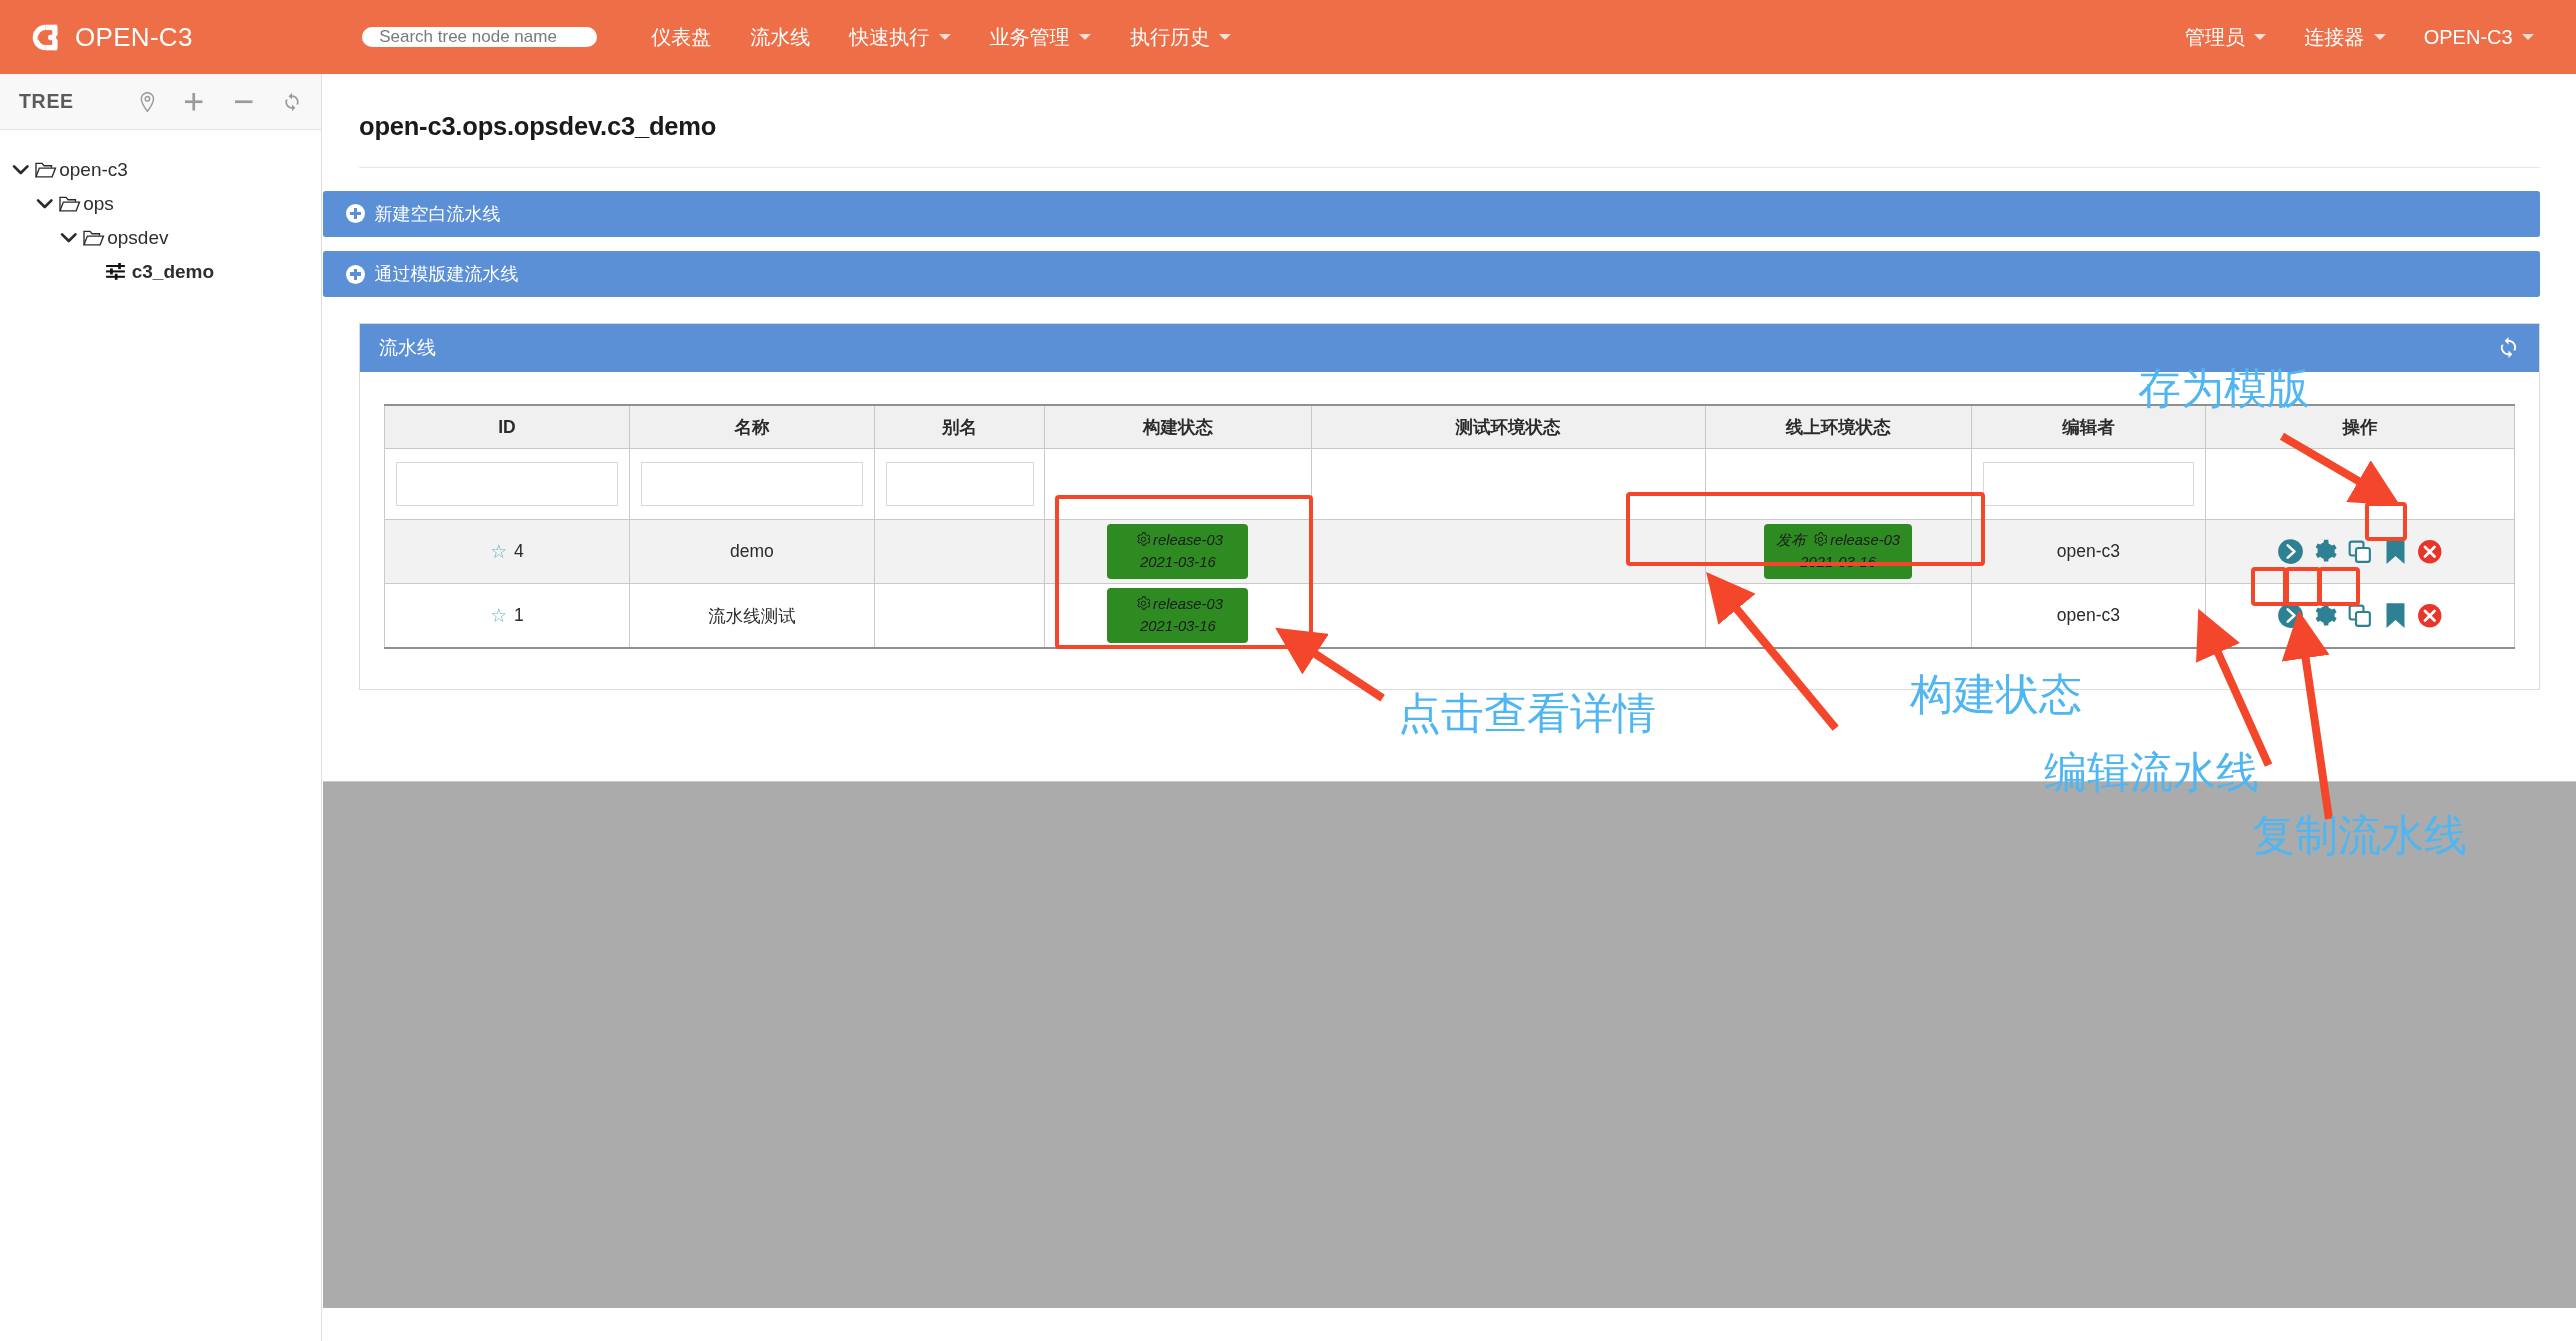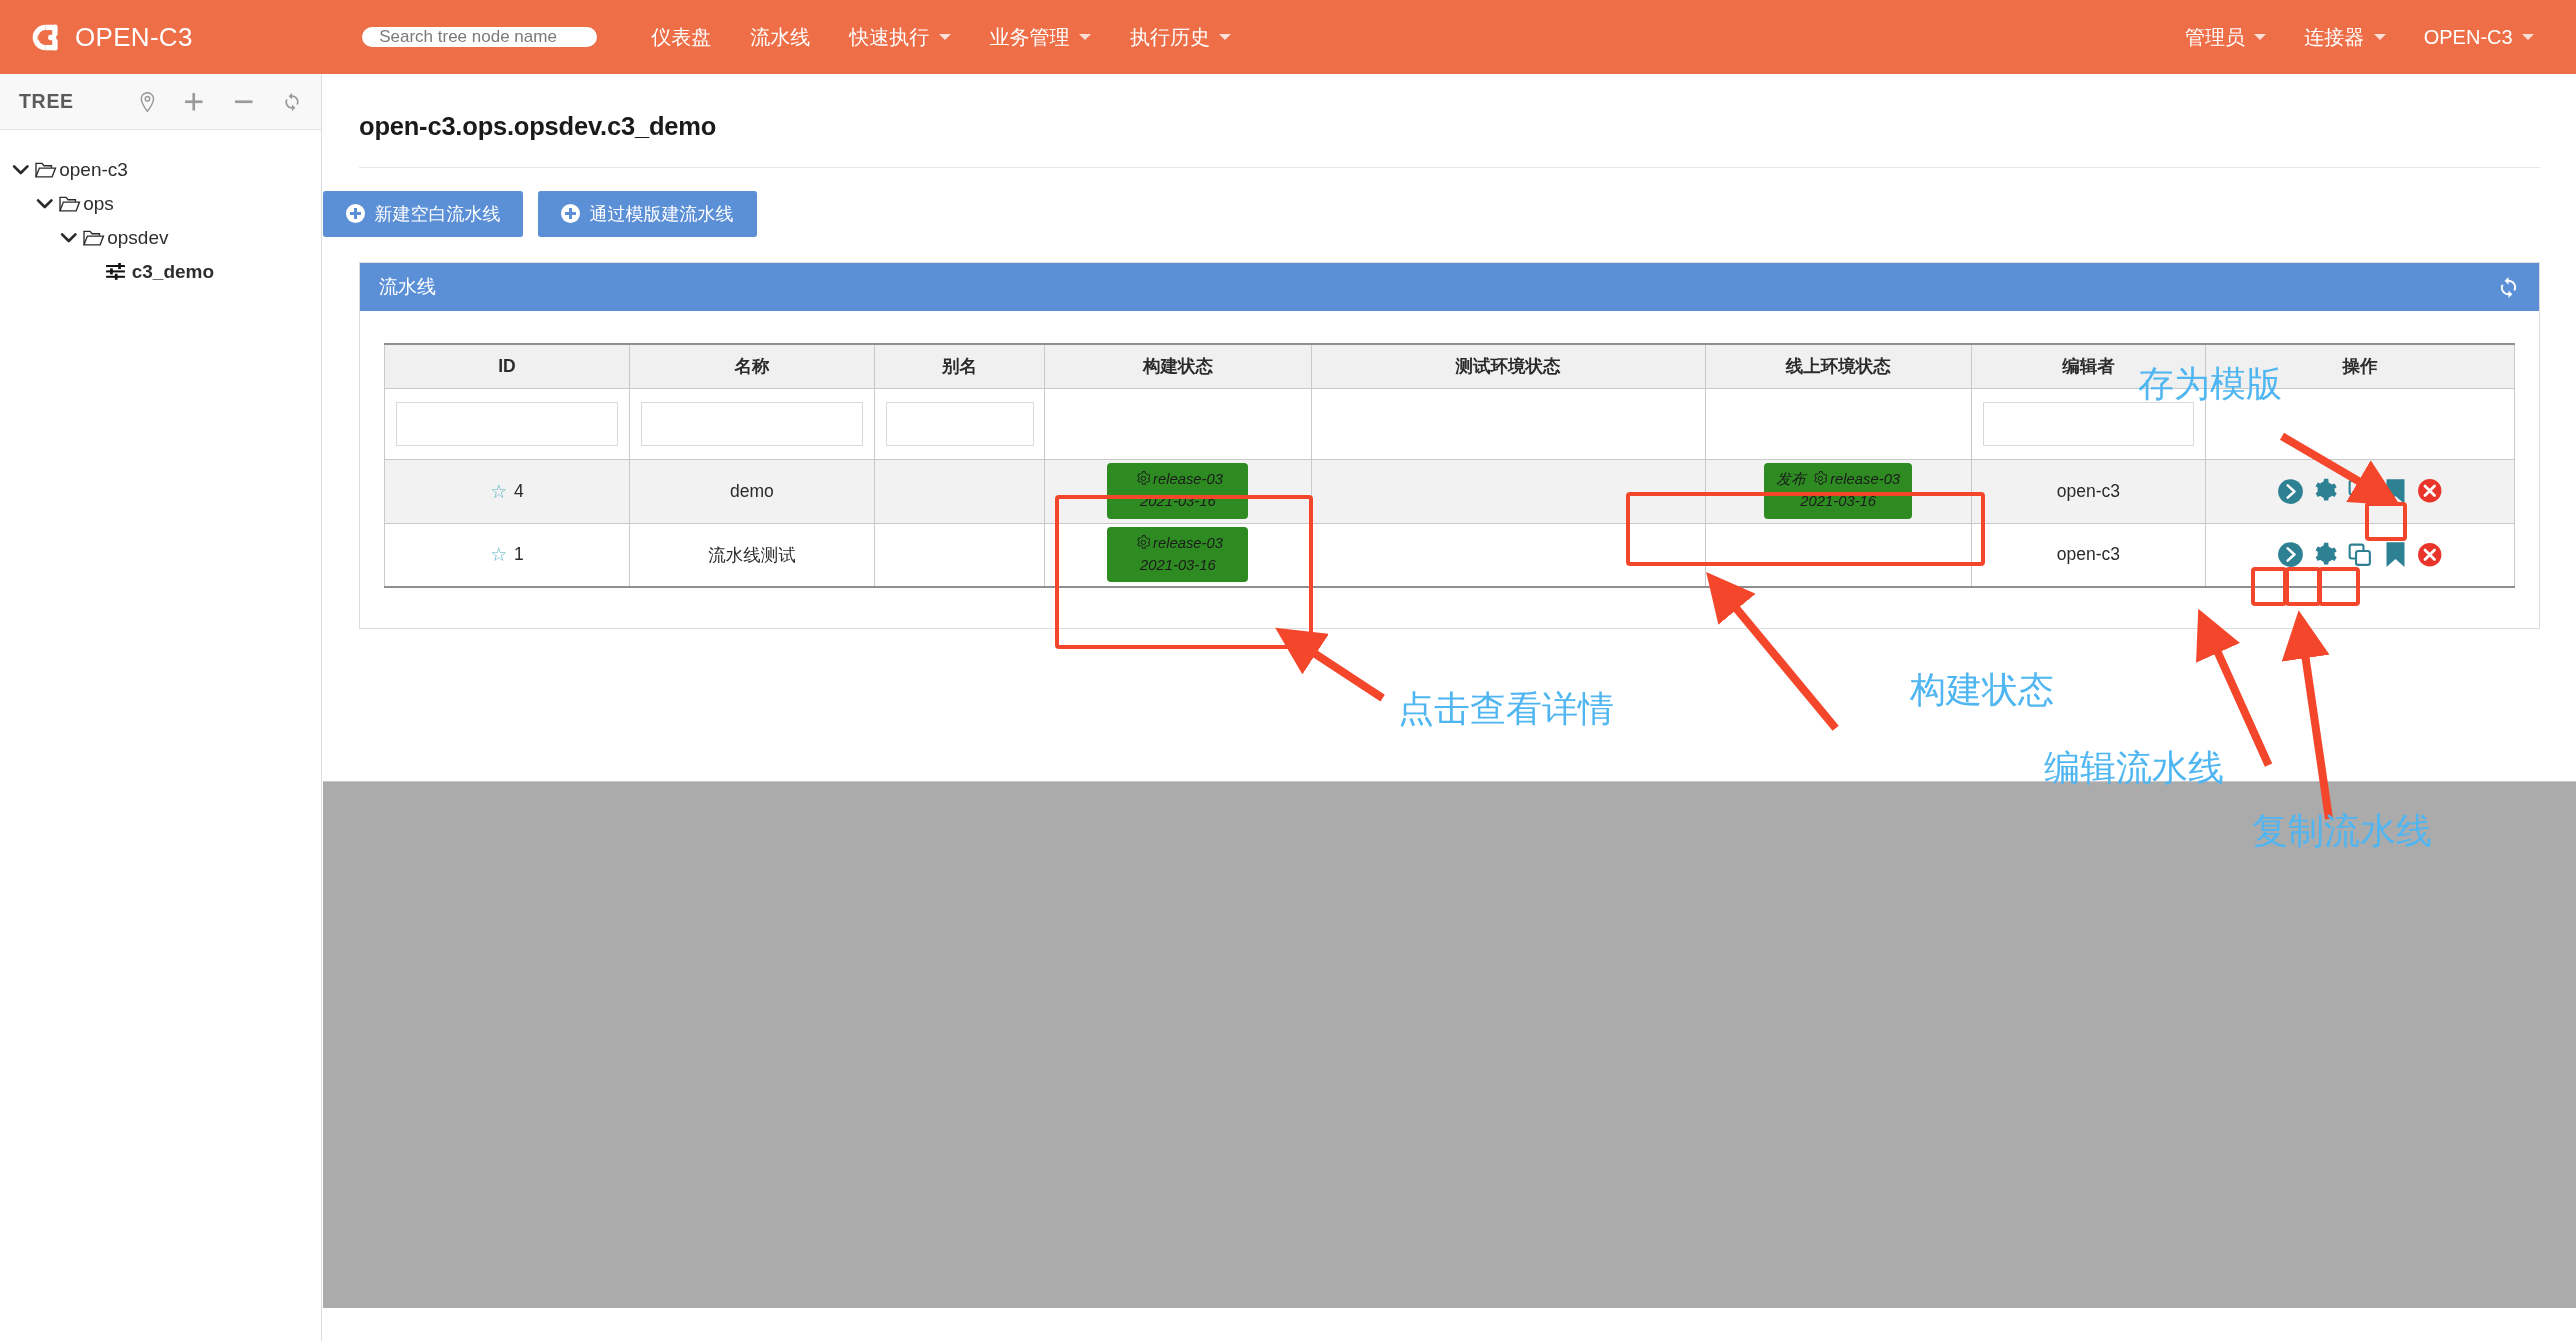--- a/index.html
+++ b/index.html
@@ -77,22 +77,23 @@
     background: #ffffff;
   }
   .page-title {
     font-size: 25.5px; font-weight: bold; color: #1a1a1a;
     padding: 38px 0 0 36px; letter-spacing: -0.2px;
   }
   .title-rule {
     margin: 25.5px 36px 0 36px; border-bottom: 0.7px solid #e7e7e7;
   }
   .btn-row {
-    display: flex; padding: 23px 36px 0 0;
+    display: flex; justify-content: flex-end; padding: 23px 36px 0 0;
     gap: 14.8px;
+    flex-direction: column;
   }
   .btn-primary {
     background: #5B8FD6; color: #ffffff; border: none; border-radius: 2.7px;
     font-size: 18px; height: 46px; padding: 0 23px; cursor: pointer;
     display: flex; align-items: center; gap: 9.4px; white-space: nowrap;
     font-family: "Liberation Sans", sans-serif;
   }
   .btn-plus {
     width: 19px; height: 19px; border-radius: 50%; background: #ffffff;
     position: relative; flex: 0 0 auto;
@@ -150,21 +151,21 @@
 
   
   .anno-layer { position: absolute; inset: 0; pointer-events: none; }
   .anno-box {
     position: absolute; border: 4.7px solid #F4462B; border-radius: 4px;
   }
   .anno-text {
     position: absolute; color: #4FB6F2; font-size: 35px; white-space: nowrap;
     font-family: "Liberation Sans", sans-serif;
   }
-  .anno-text.big { font-size: 36px; }
+  .anno-text.big { font-size: 43px; }
 
   
   .gray-zone {
     position: absolute; left: 323px; top: 781px; width: 2253px; height: 527px;
     background: #ababab; border-top: 1.3px solid #c9c9c9;
   }
   .footer {
     position: absolute; left: 323px; top: 1307px; width: 2253px; height: 34px;
     background: #EE6E47; display: flex; align-items: center; justify-content: flex-end;
     padding-right: 35px;

